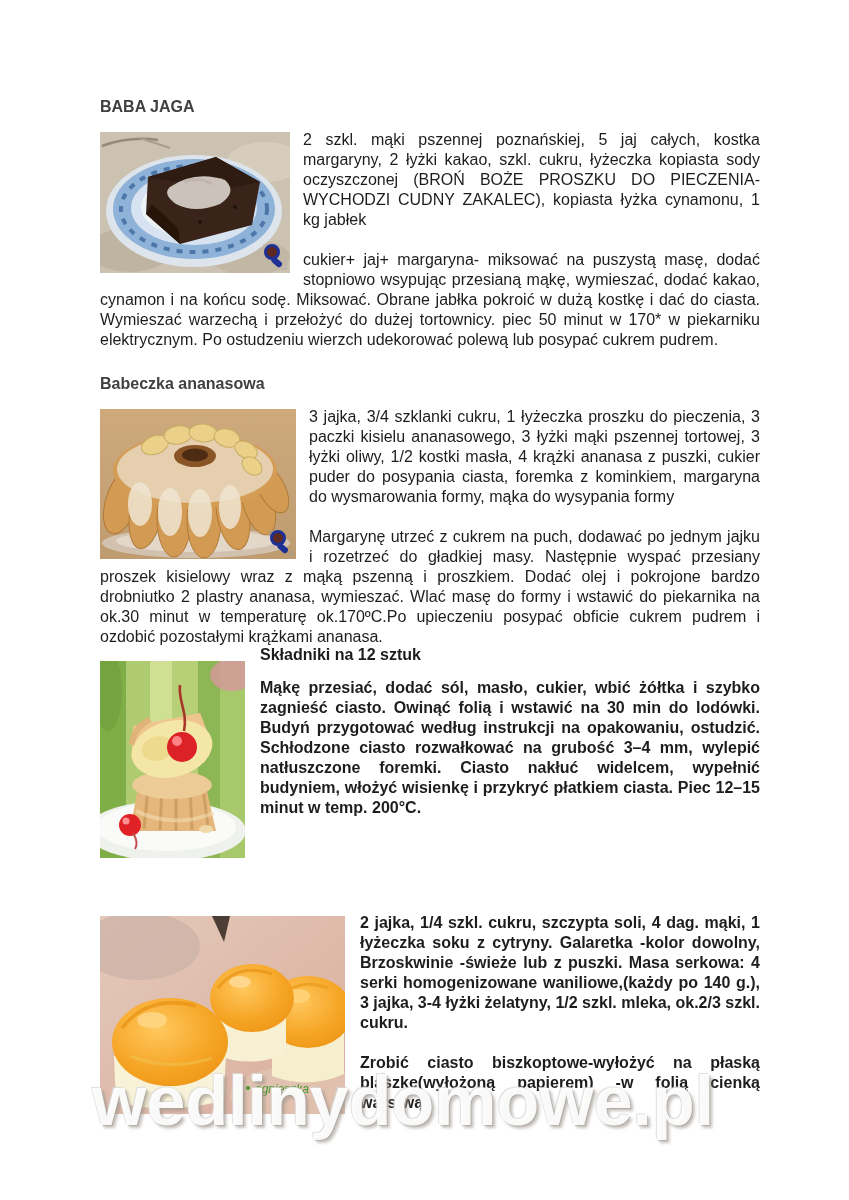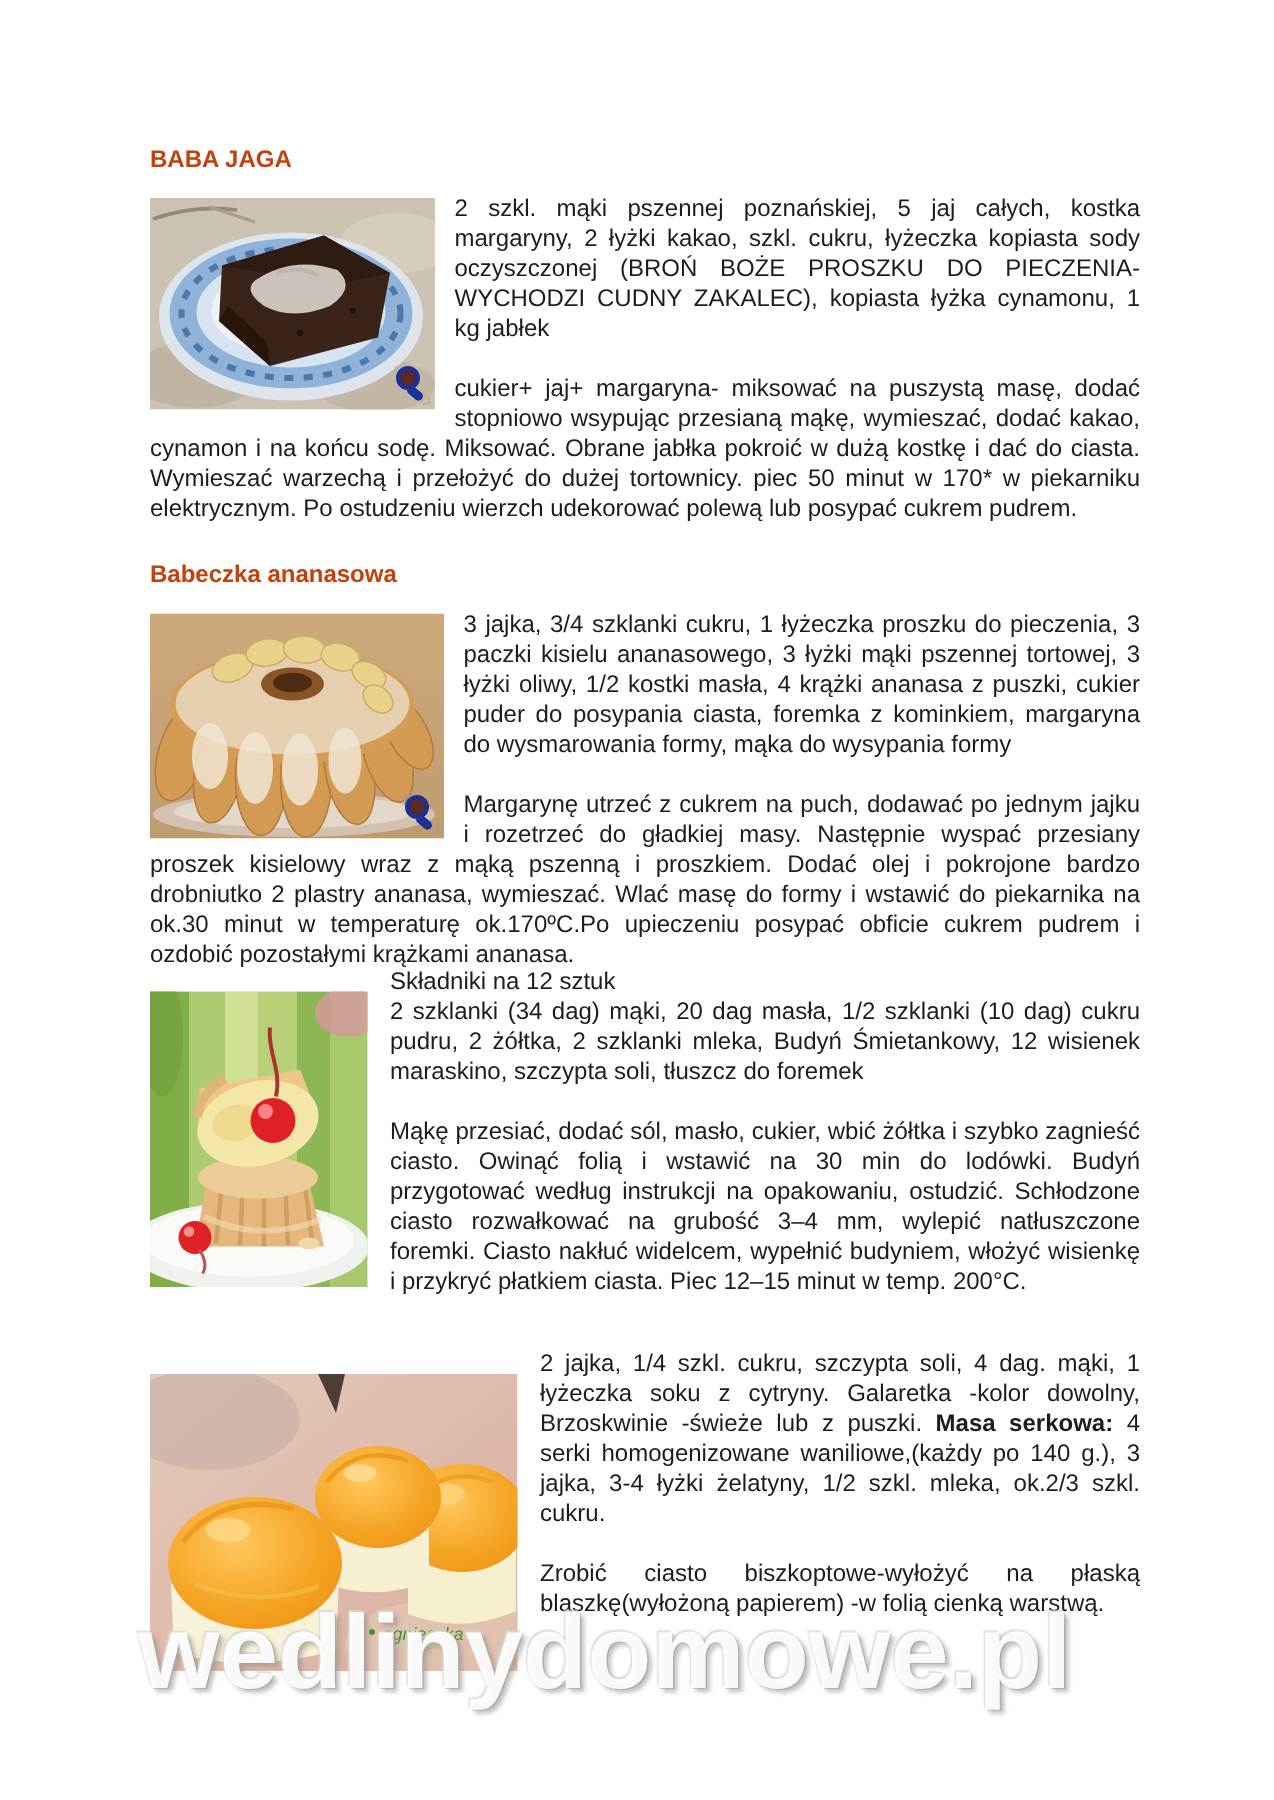--- a/index.html
+++ b/index.html
@@ -9,32 +9,32 @@
     color:#1d1d1d;
   }
   .content { position:absolute; left:100px; top:97px; width:660px; }
   .section { position:relative; }
   .section::after { content:""; display:block; clear:both; }
   .sec1 { height:277px; }
   .sec2 { height:271px; }
   .sec3 { height:255px; }
   h2 {
     font-size:16px; line-height:19px; font-weight:bold;
-    color:#c2410c; margin:0 0 14px 0;
+    color:#404040; margin:0 0 14px 0;
   }
   p, .tline {
     font-size:16px; line-height:20px; text-align:justify;
-    margin:0 0 20px 0;
+    margin:13px 0 20px 0;
   }
   .tline { margin:0; }
   p.lastp { margin-bottom:0; }
   .photo-float { float:left; position:relative; margin:2px 13px 6px 0; line-height:0; }
   .flexrow { display:flex; align-items:flex-start; }
   .photo-col { position:relative; margin:16px 15px 0 0; flex:0 0 auto; line-height:0; }
-  .txt-col { flex:1 1 auto; min-width:0; }
+  .txt-col { flex:1 1 auto; min-width:0;font-weight:bold; }
   .mag { position:absolute; right:3px; bottom:3px; width:24px; height:26px; line-height:0; cursor:pointer; }
   .watermark {
     position:absolute; left:92px; top:1061px; z-index:6;
     font-size:70px; font-weight:bold; white-space:nowrap;
     color:rgba(255,255,255,0.92);
     text-shadow:3px 3px 3px rgba(150,142,134,0.55), -1px -1px 1px rgba(216,216,216,0.85), 1px 1px 0 rgba(188,182,176,0.6);
     pointer-events:none;
   }
 </style>
 </head>
@@ -168,21 +168,20 @@
             <circle cx="77" cy="80" r="5" fill="#ff8d90" opacity="0.9"></circle>
             <path d="M84,70 C88,52 78,40 80,24" stroke="#a8352a" stroke-width="2.6" fill="none"></path>
             <ellipse cx="106" cy="168" rx="7" ry="4" fill="#f0d8a8"></ellipse>
             <circle cx="30" cy="164" r="11" fill="#e02125"></circle>
             <circle cx="26" cy="160" r="3.5" fill="#ff9094"></circle>
             <path d="M33,172 q6,10 2,16" stroke="#c25050" stroke-width="2" fill="none"></path>
           </svg>
         </div>
         <div class="txt-col">
           <div class="tline">Składniki na 12 sztuk</div>
-          <p>2 szklanki (34 dag) mąki, 20 dag masła, 1/2 szklanki (10 dag) cukru pudru, 2 żółtka, 2 szklanki mleka, Budyń Śmietankowy, 12 wisienek maraskino, szczypta soli, tłuszcz do foremek</p>
           <p class="lastp">Mąkę przesiać, dodać sól, masło, cukier, wbić żółtka i szybko zagnieść ciasto. Owinąć folią i wstawić na 30 min do lodówki. Budyń przygotować według instrukcji na opakowaniu, ostudzić. Schłodzone ciasto rozwałkować na grubość 3–4 mm, wylepić natłuszczone foremki. Ciasto nakłuć widelcem, wypełnić budyniem, włożyć wisienkę i przykryć płatkiem ciasta. Piec 12–15 minut w temp. 200°C.</p>
         </div>
       </div>
     </div>
 
     <div class="section sec4">
       <div class="flexrow">
         <div class="photo-col">
           <svg viewBox="0 0 245 198" width="245" height="198">
             <defs>

